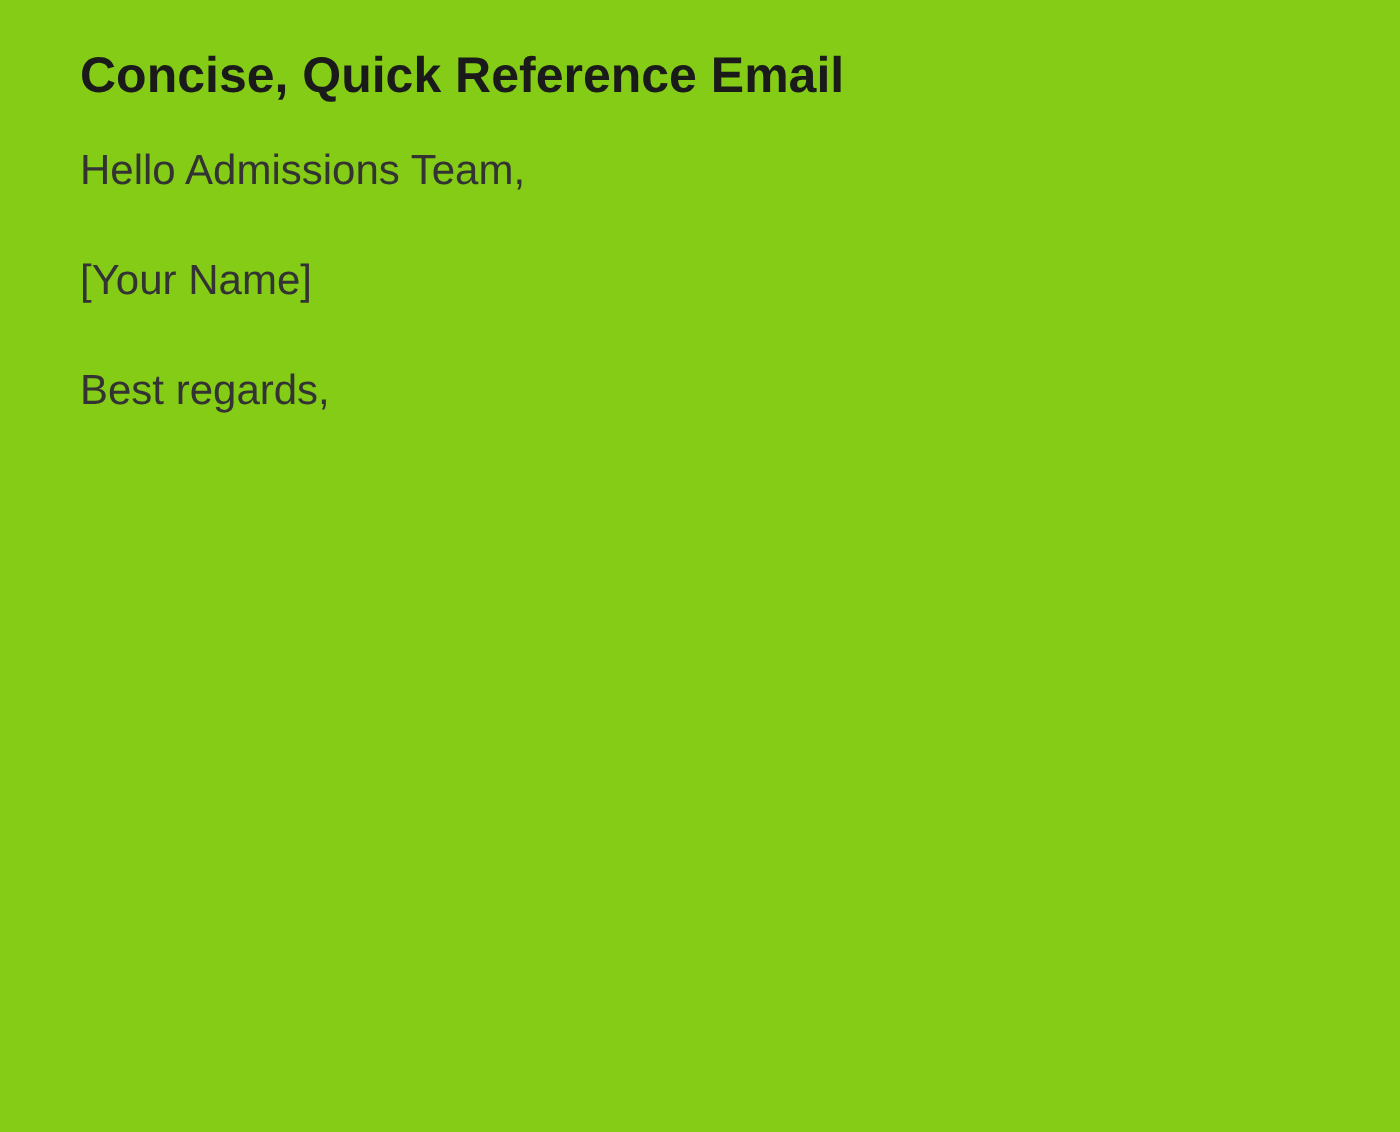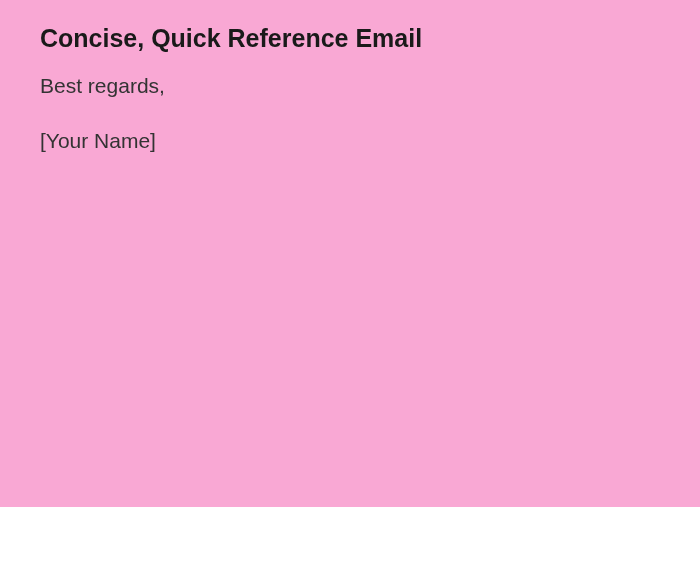--- a/index.html
+++ b/index.html
@@ -3,22 +3,22 @@
 <meta charset="utf-8">
 <style>
   html, body {
     margin: 0;
     padding: 0;
     background: #ffffff;
   }
   .page {
     position: relative;
     width: 700px;
-    height: 507px;
-    background: #f9a8d4;
+    height: 566px;
+    background: #84cc16;
     overflow: hidden;
     font-family: "Liberation Sans", "DejaVu Sans", sans-serif;
   }
   .doc {
     box-sizing: border-box;
     padding: 22px 0 0 40px;
     width: 700px;
   }
   .doc-title {
     margin: 0 0 13px 0;
@@ -38,21 +38,22 @@
     max-width: 660px;
   }
 </style>
 </head>
 <body>
 
 <div class="page">
   <div class="doc">
     <h1 class="doc-title">Concise, Quick Reference Email</h1>
 
+    <p>Hello Admissions Team,</p>
 
 
 
+    <p>[Your Name]</p>
+
     <p>Best regards,</p>
-
-    <p>[Your Name]</p>
 
   </div>
 </div>
 
 </body></html>

